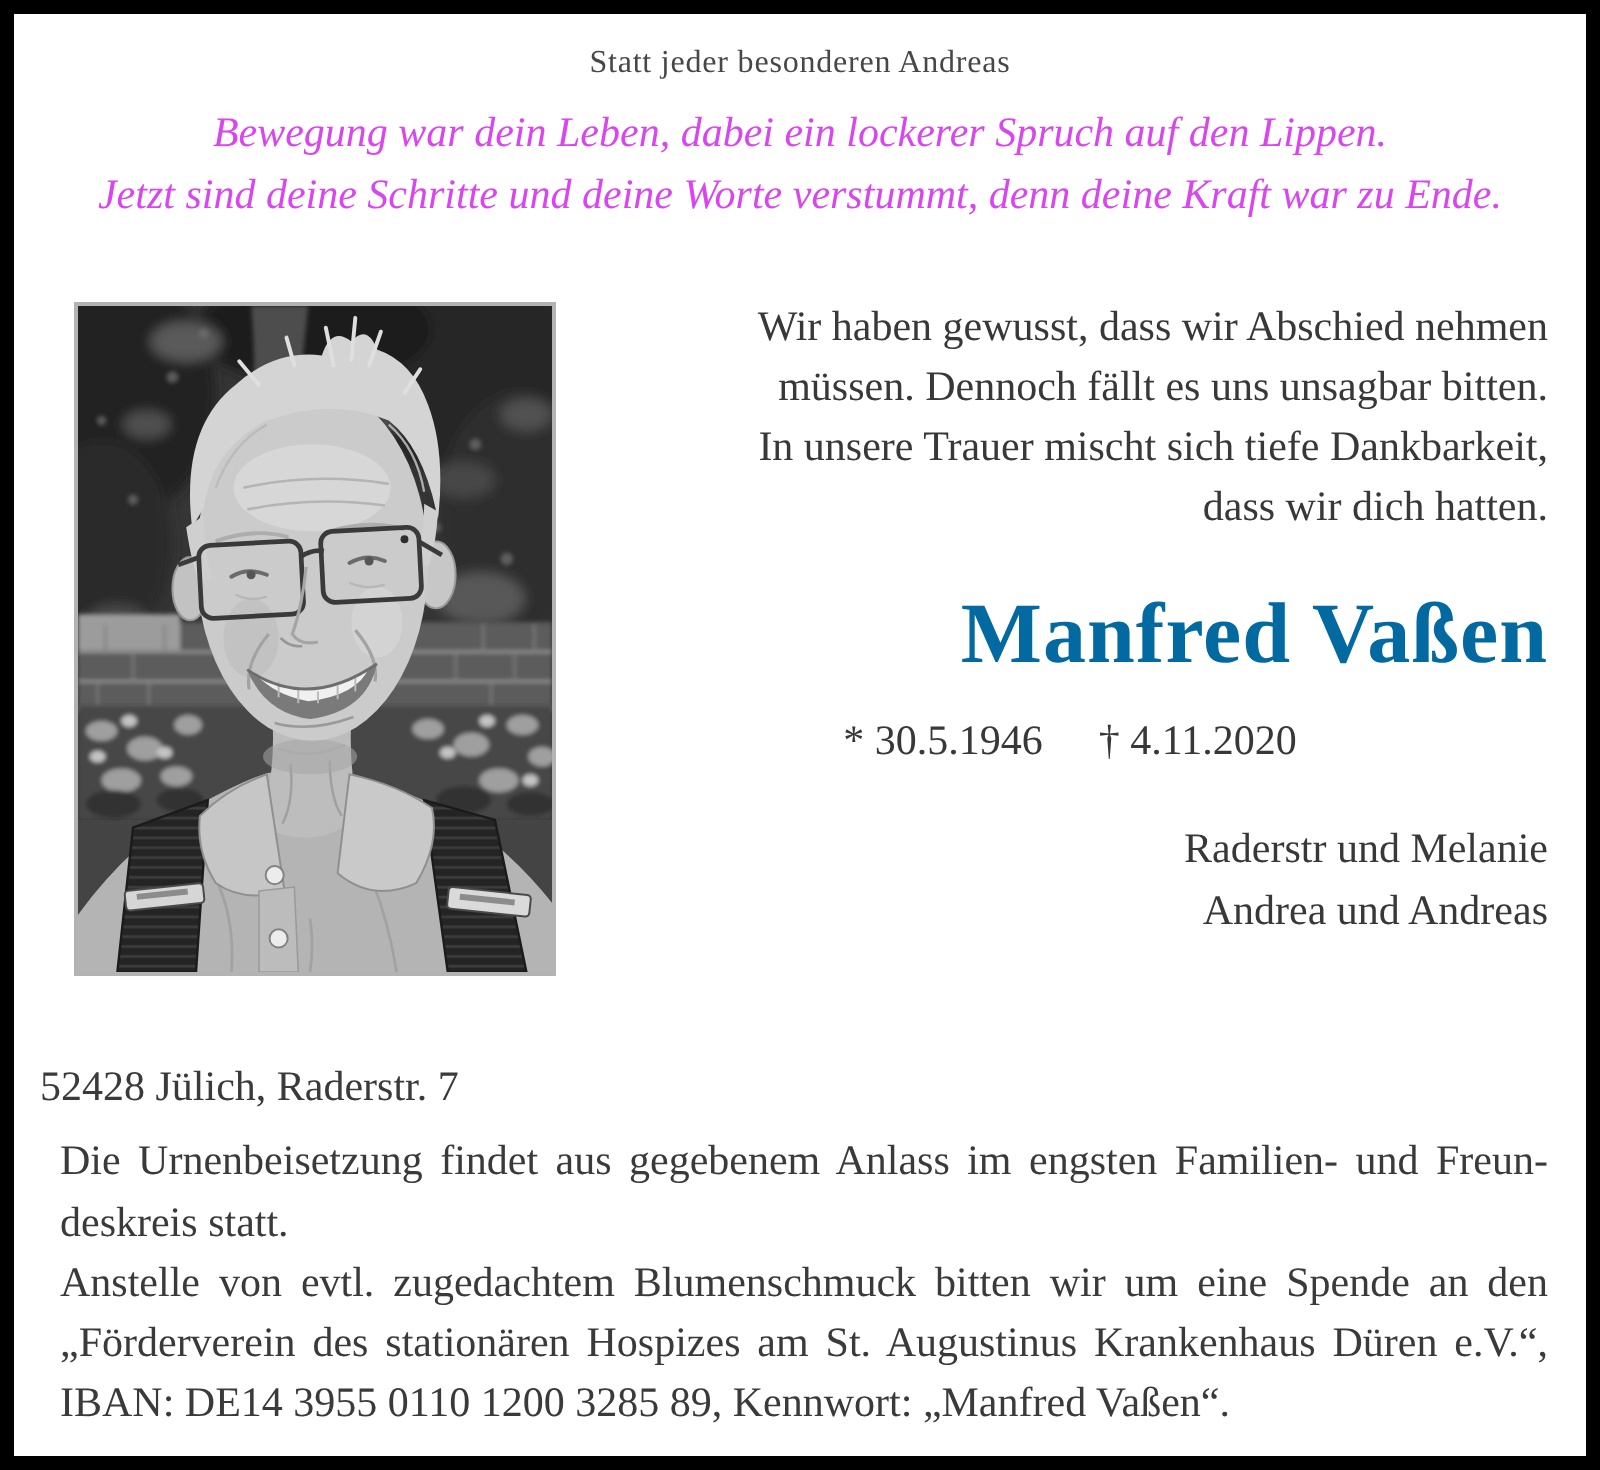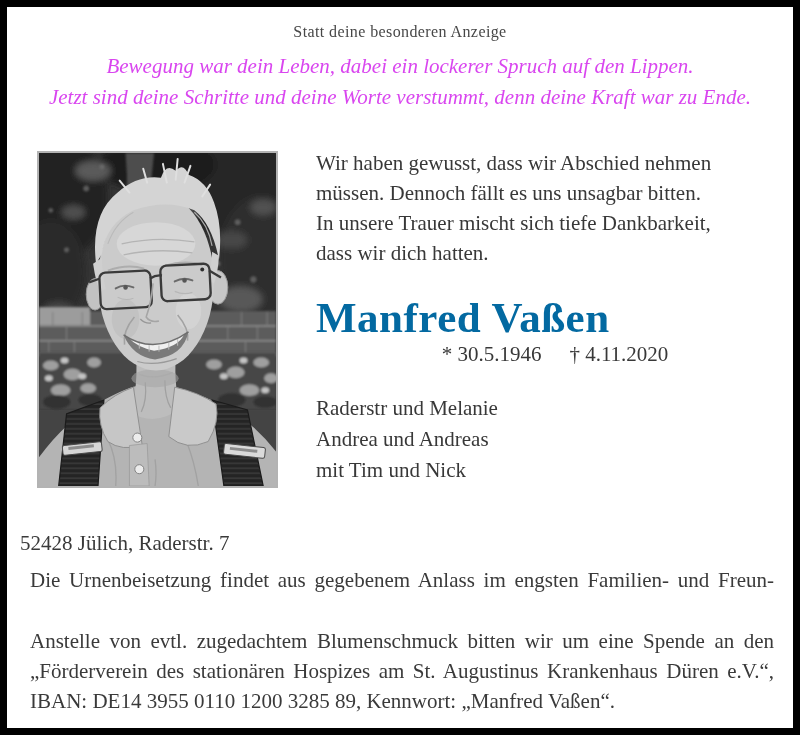--- a/index.html
+++ b/index.html
@@ -41,34 +41,35 @@
     position: absolute;
     left: 37px; top: 151px;
     width: 241px; height: 337px;
     border: 2px solid #b3b3b3;
     background: #444;
   }
   .photo svg { display: block; width: 100%; height: 100%; }
 
   .right-col {
     position: absolute;
-    left: 316px; top: 144px; width: 478px;
-    text-align: left;
+    left: 296px; top: 144px; width: 478px;
+    text-align: right;
     color: #383838;
   }
   .tribute { margin-top: 4px; font-size: 21px; line-height: 30px; }
   .deceased-name {
     margin-top: 27px;
     font-size: 43px;
     line-height: 46px;
     font-weight: bold;
     letter-spacing: 0.5px;
     color: #0369a1;
   }
   .dates {
+    margin-top: 16px;
     font-size: 21px;
     line-height: 26px;
     display: flex;
     justify-content: center;
     gap: 28px;
   }
   .mourners { margin-top: 26px; font-size: 21px; line-height: 31px; }
 
   .address {
     position: absolute;
@@ -87,21 +88,21 @@
   .para-donation { top: 626px; }
   .jline { text-align: justify; text-align-last: justify; }
   .lline { text-align: left; }
 </style>
 </head>
 <body>
 
 <div class="page">
   <div class="sheet"></div>
 
-  <div class="preline">Statt deine besonderen Anzeige</div>
+  <div class="preline">Statt jeder besonderen Andreas</div>
 
   <div class="epigraph">
     <div>Bewegung war dein Leben, dabei ein lockerer Spruch auf den Lippen.</div>
     <div>Jetzt sind deine Schritte und deine Worte verstummt, denn deine Kraft war zu Ende.</div>
   </div>
 
   <div class="photo">
     <svg viewBox="0 0 241 337" preserveAspectRatio="none">
       <defs>
         <filter id="fb" x="-30%" y="-30%" width="160%" height="160%">
@@ -308,28 +309,28 @@
       <div>dass wir dich hatten.</div>
     </div>
     <div class="deceased-name">Manfred Vaßen</div>
     <div class="dates">
       <span>* 30.5.1946</span>
       <span>† 4.11.2020</span>
     </div>
     <div class="mourners">
       <div>Raderstr und Melanie</div>
       <div>Andrea und Andreas</div>
-      <div>mit Tim und Nick</div>
     </div>
   </div>
 
   <div class="address">52428 Jülich, Raderstr. 7</div>
 
   <div class="para para-funeral">
     <div class="jline">Die Urnenbeisetzung findet aus gegebenem Anlass im engsten Familien- und Freun-</div>
+    <div class="lline">deskreis statt.</div>
   </div>
 
   <div class="para para-donation">
     <div class="jline">Anstelle von evtl. zugedachtem Blumenschmuck bitten wir um eine Spende an den</div>
     <div class="jline">„Förderverein des stationären Hospizes am St. Augustinus Krankenhaus Düren e.V.“,</div>
     <div class="lline">IBAN: DE14 3955 0110 1200 3285 89, Kennwort: „Manfred Vaßen“.</div>
   </div>
 </div>
 
 </body></html>

